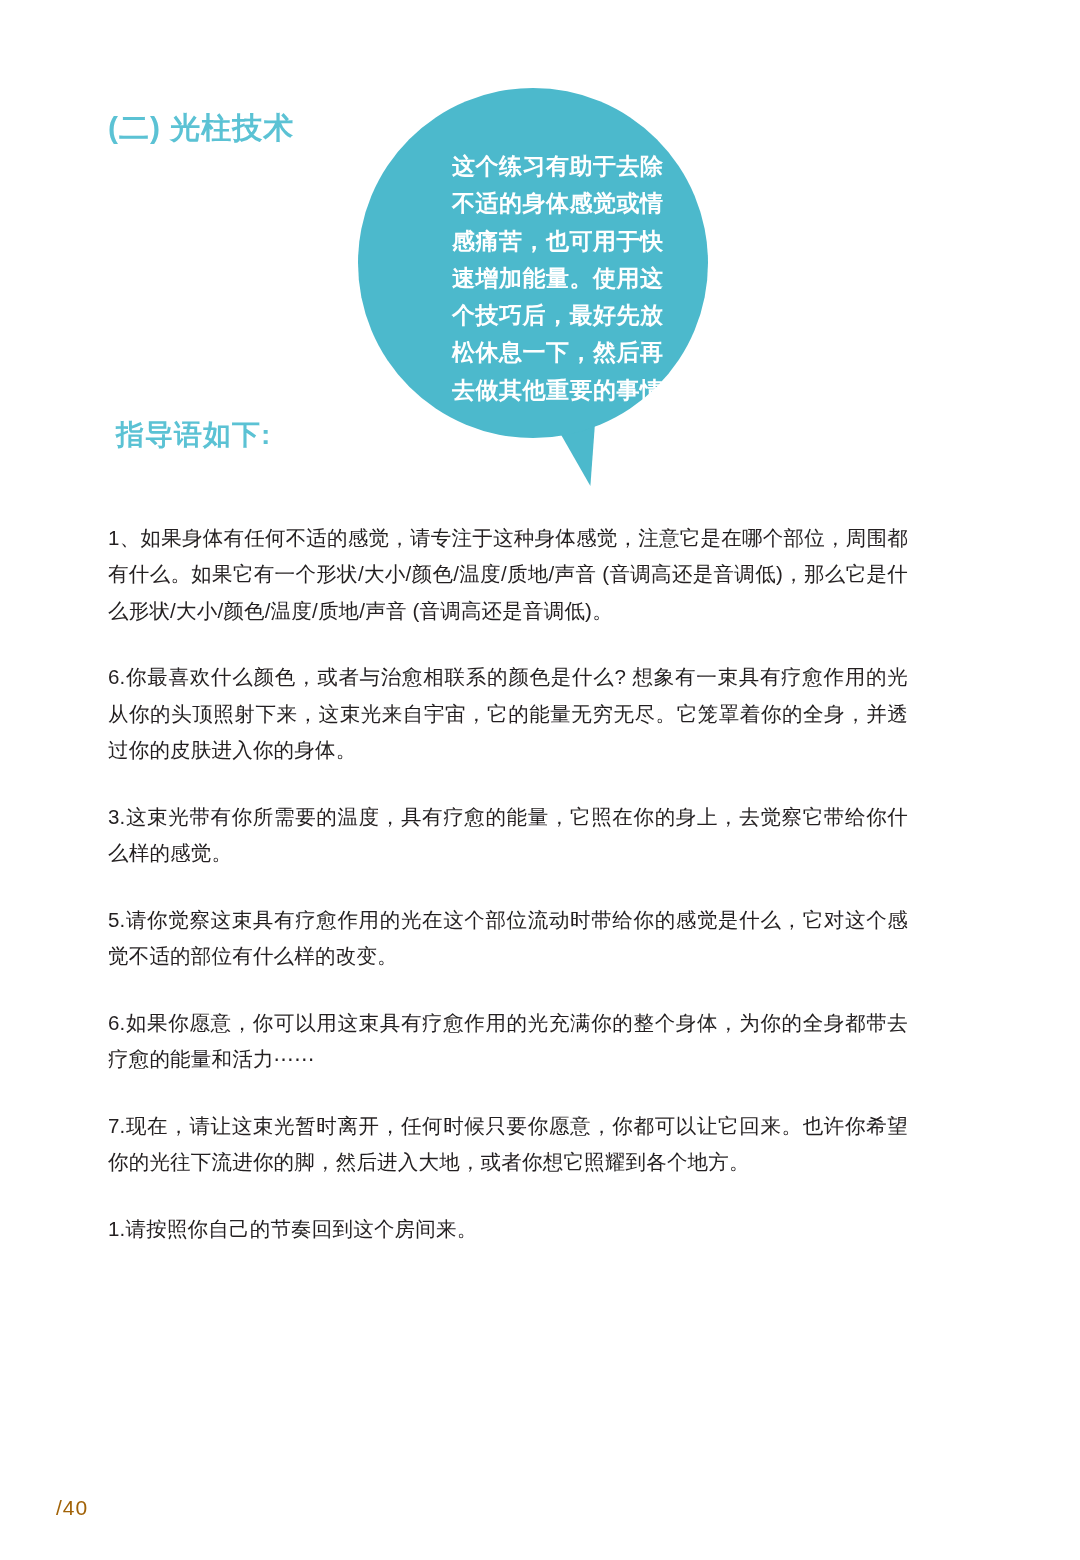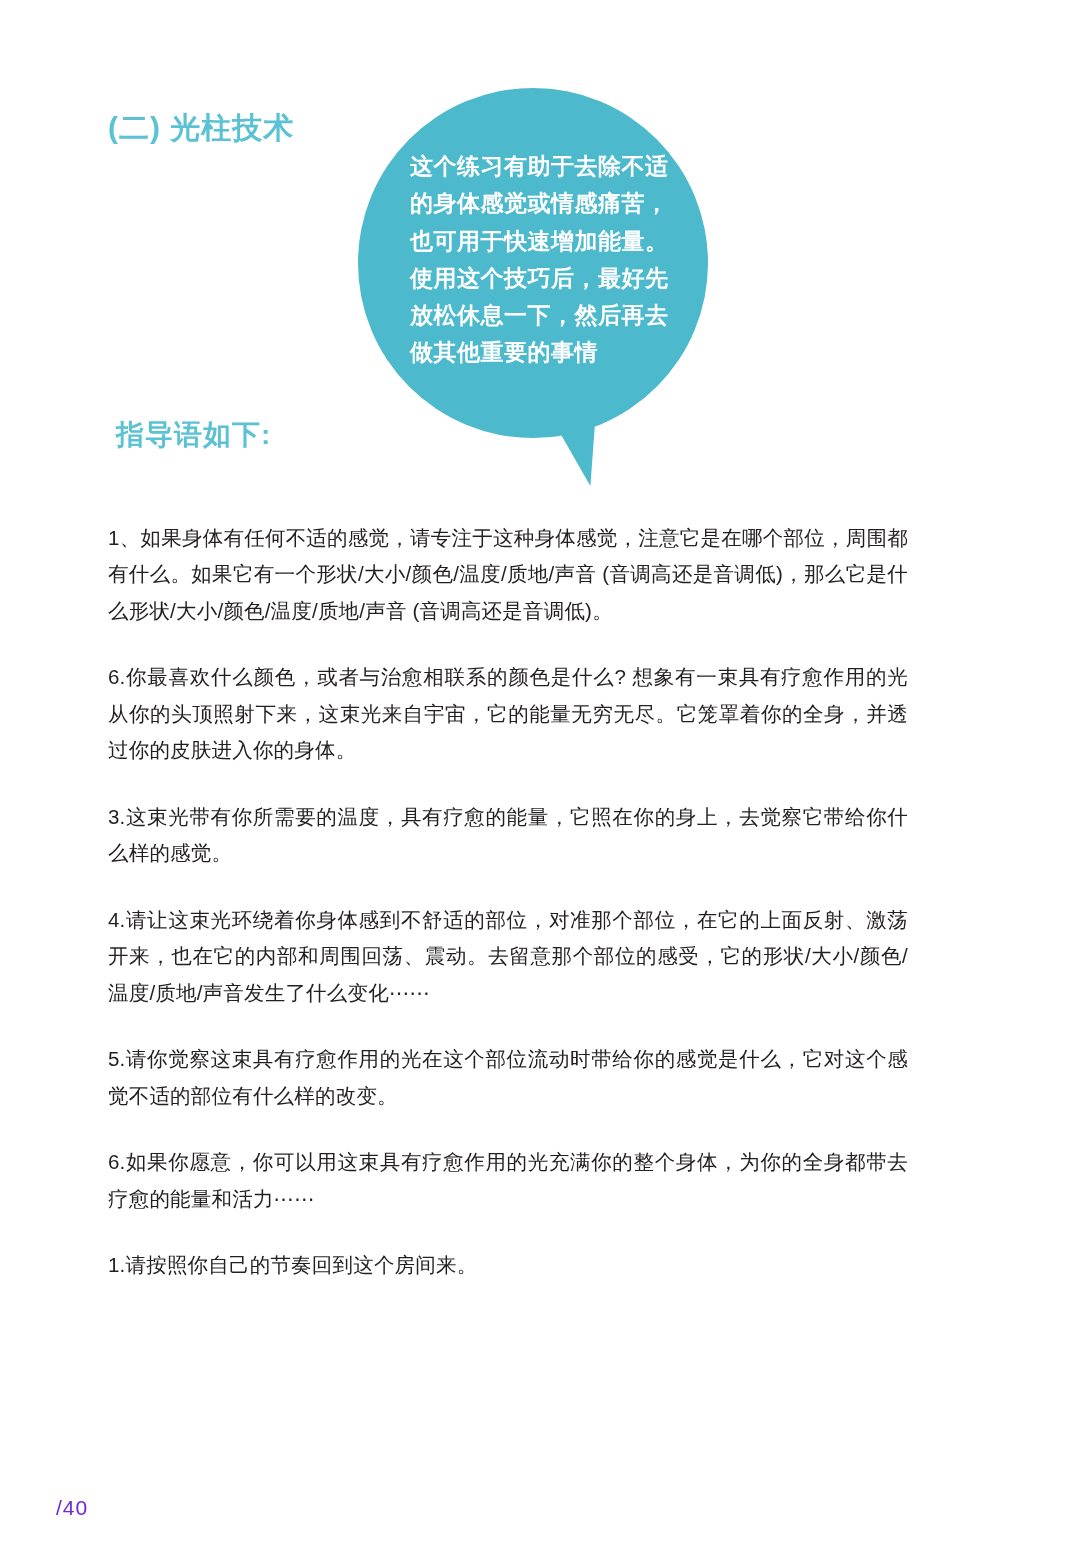--- a/index.html
+++ b/index.html
@@ -47,20 +47,21 @@
     box-sizing: border-box;
     padding: 60px 36px 20px 52px;
   }
   .bubble-text {
     color: #ffffff;
     font-size: 23px;
     font-weight: bold;
     line-height: 1.62;
     letter-spacing: 0.5px;
     text-align: left;
+    margin-left: 42px;
   }
   .bubble-tail {
     position: absolute;
     left: 178px;
     top: 300px;
     width: 0;
     height: 0;
     border-left: 44px solid transparent;
     border-right: 18px solid transparent;
     border-top: 100px solid #4cb9cc;
@@ -90,21 +91,21 @@
     color: #231f20;
     margin: 0 0 30px 0;
     text-align: justify;
     letter-spacing: 0.2px;
   }
   .page-number {
     position: absolute;
     left: 56px;
     top: 1496px;
     font-size: 21px;
-    color: #6d28d9;
+    color: #a16207;
     letter-spacing: 1px;
   }
 </style>
 </head>
 <body>
 
 <div class="page">
 
   <div class="section-title">(二) 光柱技术</div>
 
@@ -114,21 +115,21 @@
       <div class="bubble-text">这个练习有助于去除不适的身体感觉或情感痛苦，也可用于快速增加能量。使用这个技巧后，最好先放松休息一下，然后再去做其他重要的事情</div>
     </div>
   </div>
 
   <div class="guide-title">指导语如下:</div>
 
   <div class="body-block">
     <p class="para">1、如果身体有任何不适的感觉，请专注于这种身体感觉，注意它是在哪个部位，周围都有什么。如果它有一个形状/大小/颜色/温度/质地/声音 (音调高还是音调低)，那么它是什么形状/大小/颜色/温度/质地/声音 (音调高还是音调低)。</p>
     <p class="para">6.你最喜欢什么颜色，或者与治愈相联系的颜色是什么? 想象有一束具有疗愈作用的光从你的头顶照射下来，这束光来自宇宙，它的能量无穷无尽。它笼罩着你的全身，并透过你的皮肤进入你的身体。</p>
     <p class="para">3.这束光带有你所需要的温度，具有疗愈的能量，它照在你的身上，去觉察它带给你什么样的感觉。</p>
-    <p class="para">4.请让这束光环绕着你身体感到不舒适的部位，对准那个部位，在它的上面反射、激荡开来，也在它的内部和周围回荡、震动。去留意那个部位的感受，它的形状/大小/颜色/温度/质地/声音发生了什么变化⋯⋯</p>
     <p class="para">5.请你觉察这束具有疗愈作用的光在这个部位流动时带给你的感觉是什么，它对这个感觉不适的部位有什么样的改变。</p>
     <p class="para">6.如果你愿意，你可以用这束具有疗愈作用的光充满你的整个身体，为你的全身都带去疗愈的能量和活力⋯⋯</p>
+    <p class="para">7.现在，请让这束光暂时离开，任何时候只要你愿意，你都可以让它回来。也许你希望你的光往下流进你的脚，然后进入大地，或者你想它照耀到各个地方。</p>
     <p class="para">1.请按照你自己的节奏回到这个房间来。</p>
   </div>
 
   <div class="page-number">/40</div>
 
 </div>
 
 </body></html>

